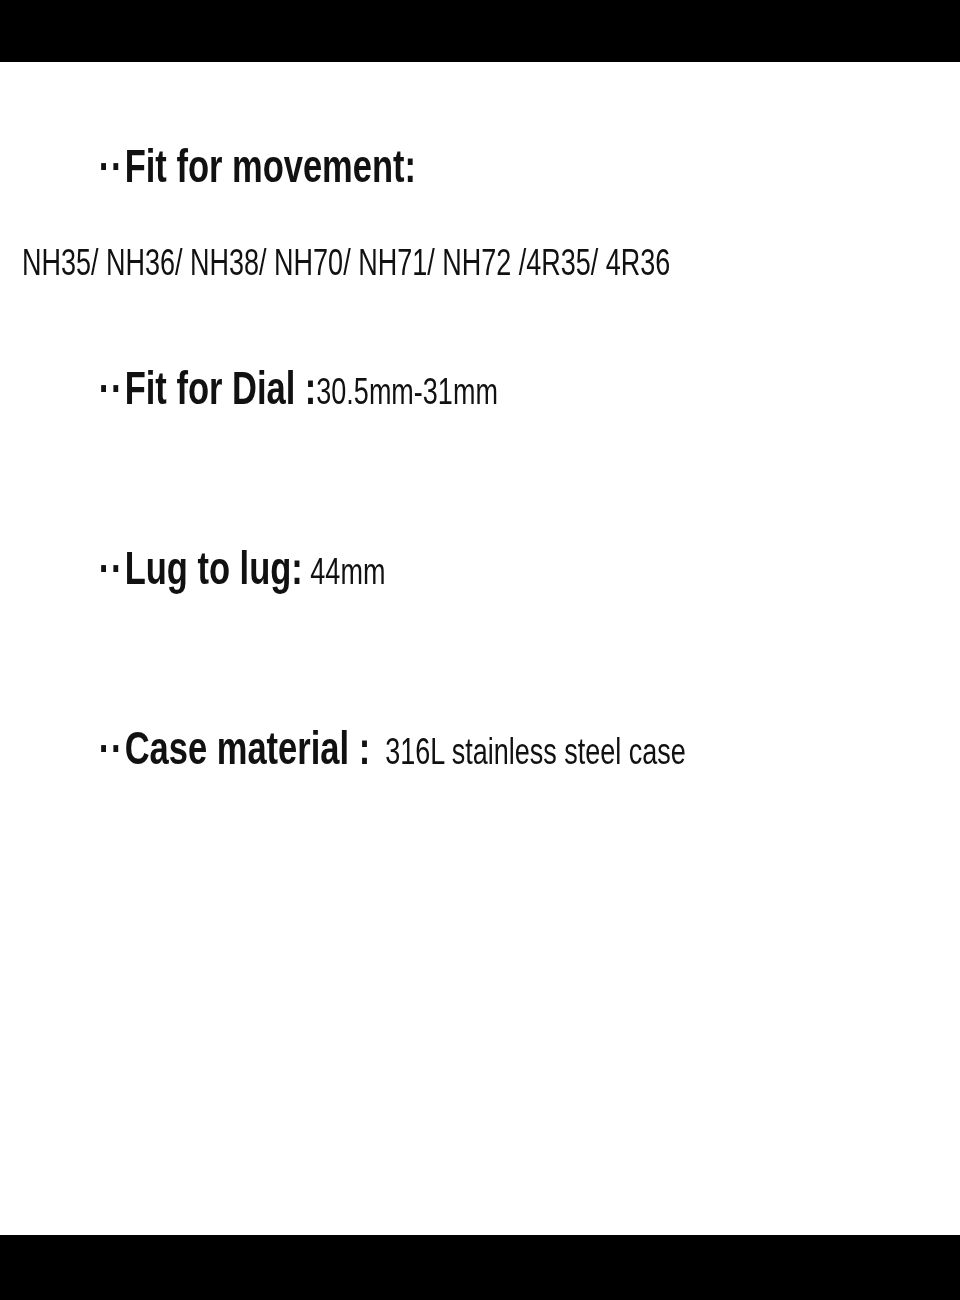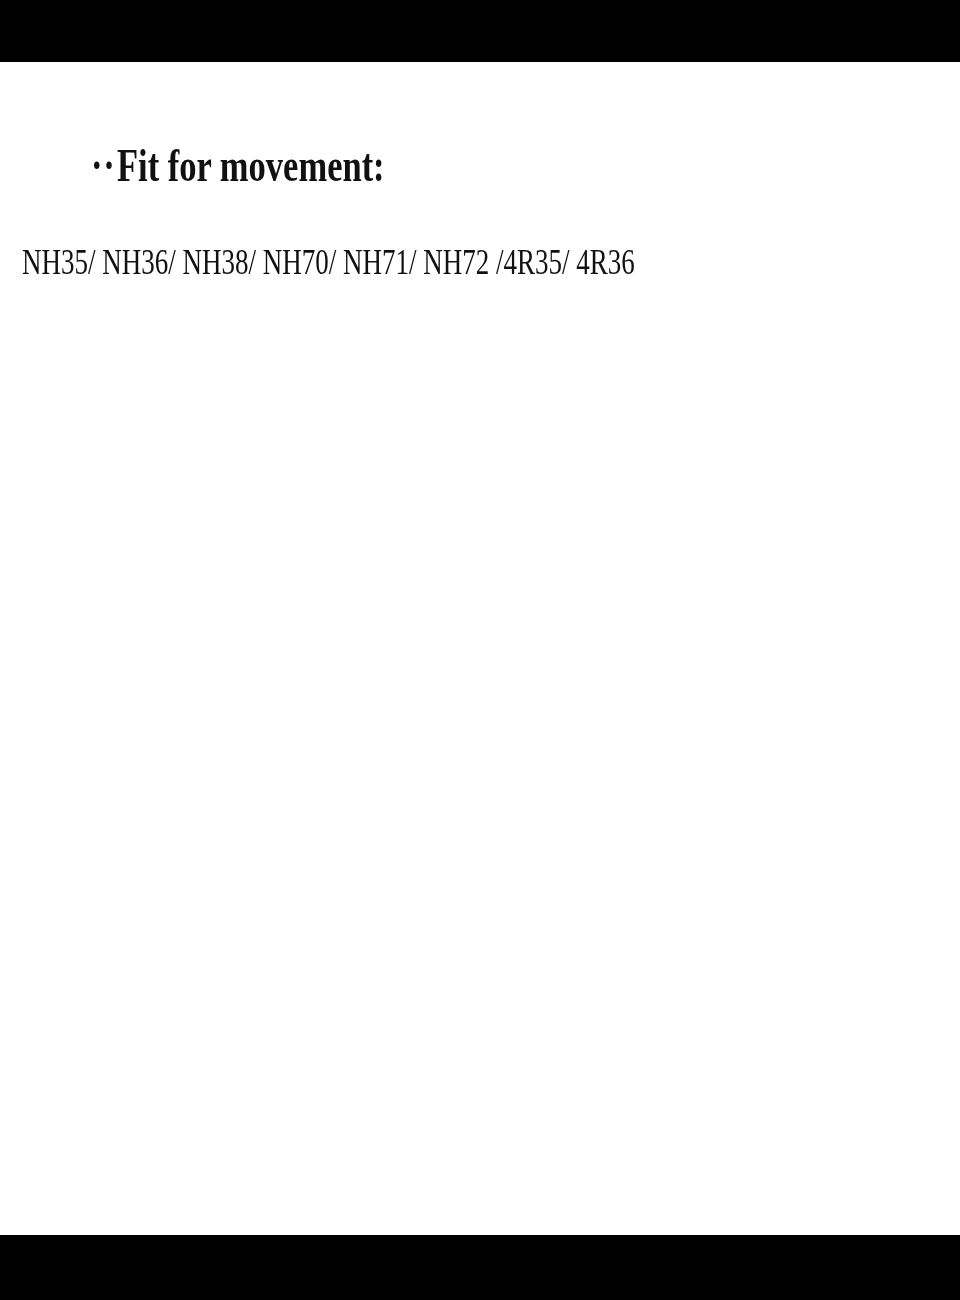--- a/index.html
+++ b/index.html
@@ -2,21 +2,21 @@
 <html><head>
 <meta charset="utf-8">
 <style>
   html, body { margin: 0; padding: 0; background: #ffffff; }
   .page {
     position: relative;
     width: 960px;
     height: 1300px;
     background: #ffffff;
     overflow: hidden;
-    font-family: Liberation Serif, serif;
+    font-family: Liberation Sans, sans-serif;
     color: #111111;
   }
   .bar {
     background: #000000;
     color: #ffffff;
     text-align: center;
     font-weight: bold;
     white-space: pre;
     letter-spacing: 1px;
   }
@@ -72,23 +72,38 @@
   <div class="content">
 
     <div class="section">
       <div class="line heading-line">
         <span class="bullet">··</span><span class="spec-label">Fit for movement:</span><span class="spec-value"></span>
       </div>
       <div class="line body-line">NH35/ NH36/ NH38/ NH70/ NH71/ NH72 /4R35/ 4R36</div>
     </div>
 
 
+    <div class="section">
+      <div class="line heading-line">
+        <span class="bullet">··</span><span class="spec-label">Fit for Dial :</span><span class="spec-value">30.5mm-31mm</span>
+      </div>
+    </div>
 
 
+    <div class="section">
+      <div class="line heading-line">
+        <span class="bullet">··</span><span class="spec-label">Lug to lug:</span><span class="spec-value"> 44mm</span>
+      </div>
+    </div>
 
+    <div class="section">
+      <div class="line heading-line">
+        <span class="bullet">··</span><span class="spec-label">Case material :</span><span class="spec-value">  316L stainless steel case</span>
+      </div>
+    </div>
 
     <div class="section">
       <div class="line heading-line">
         
       </div>
     </div>
 
   </div>
 
   <div class="bar bar-bottom">

